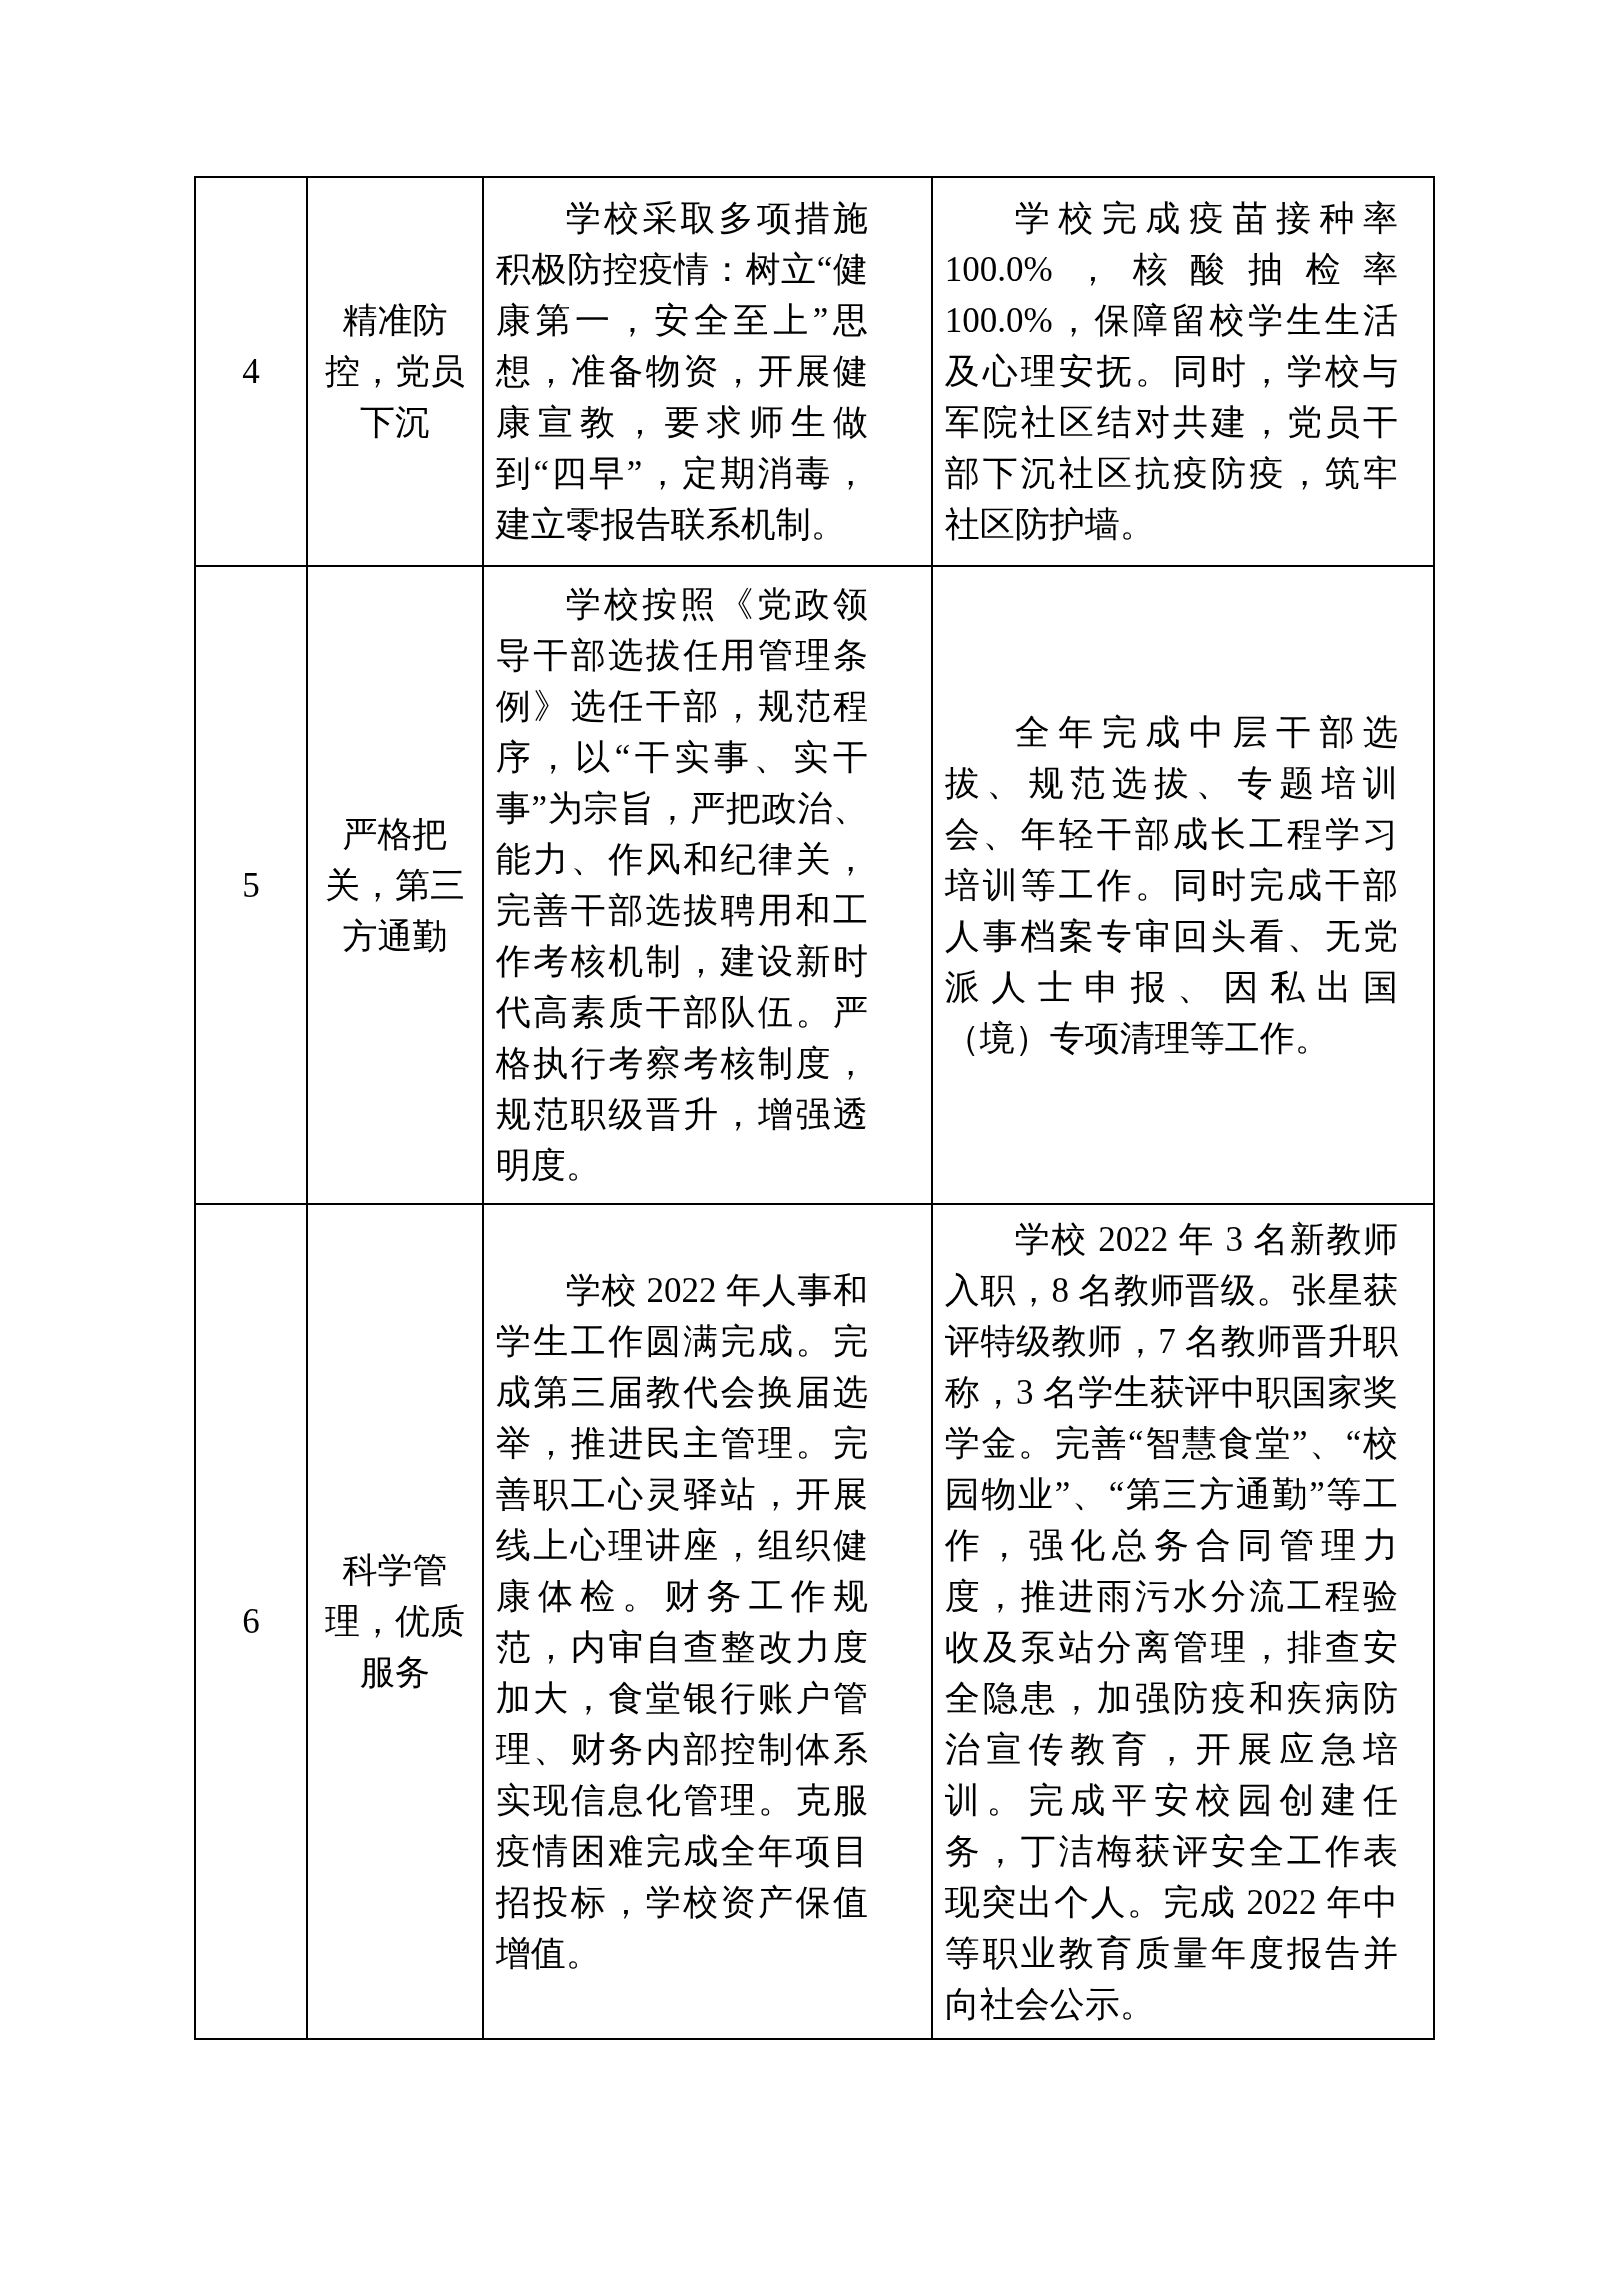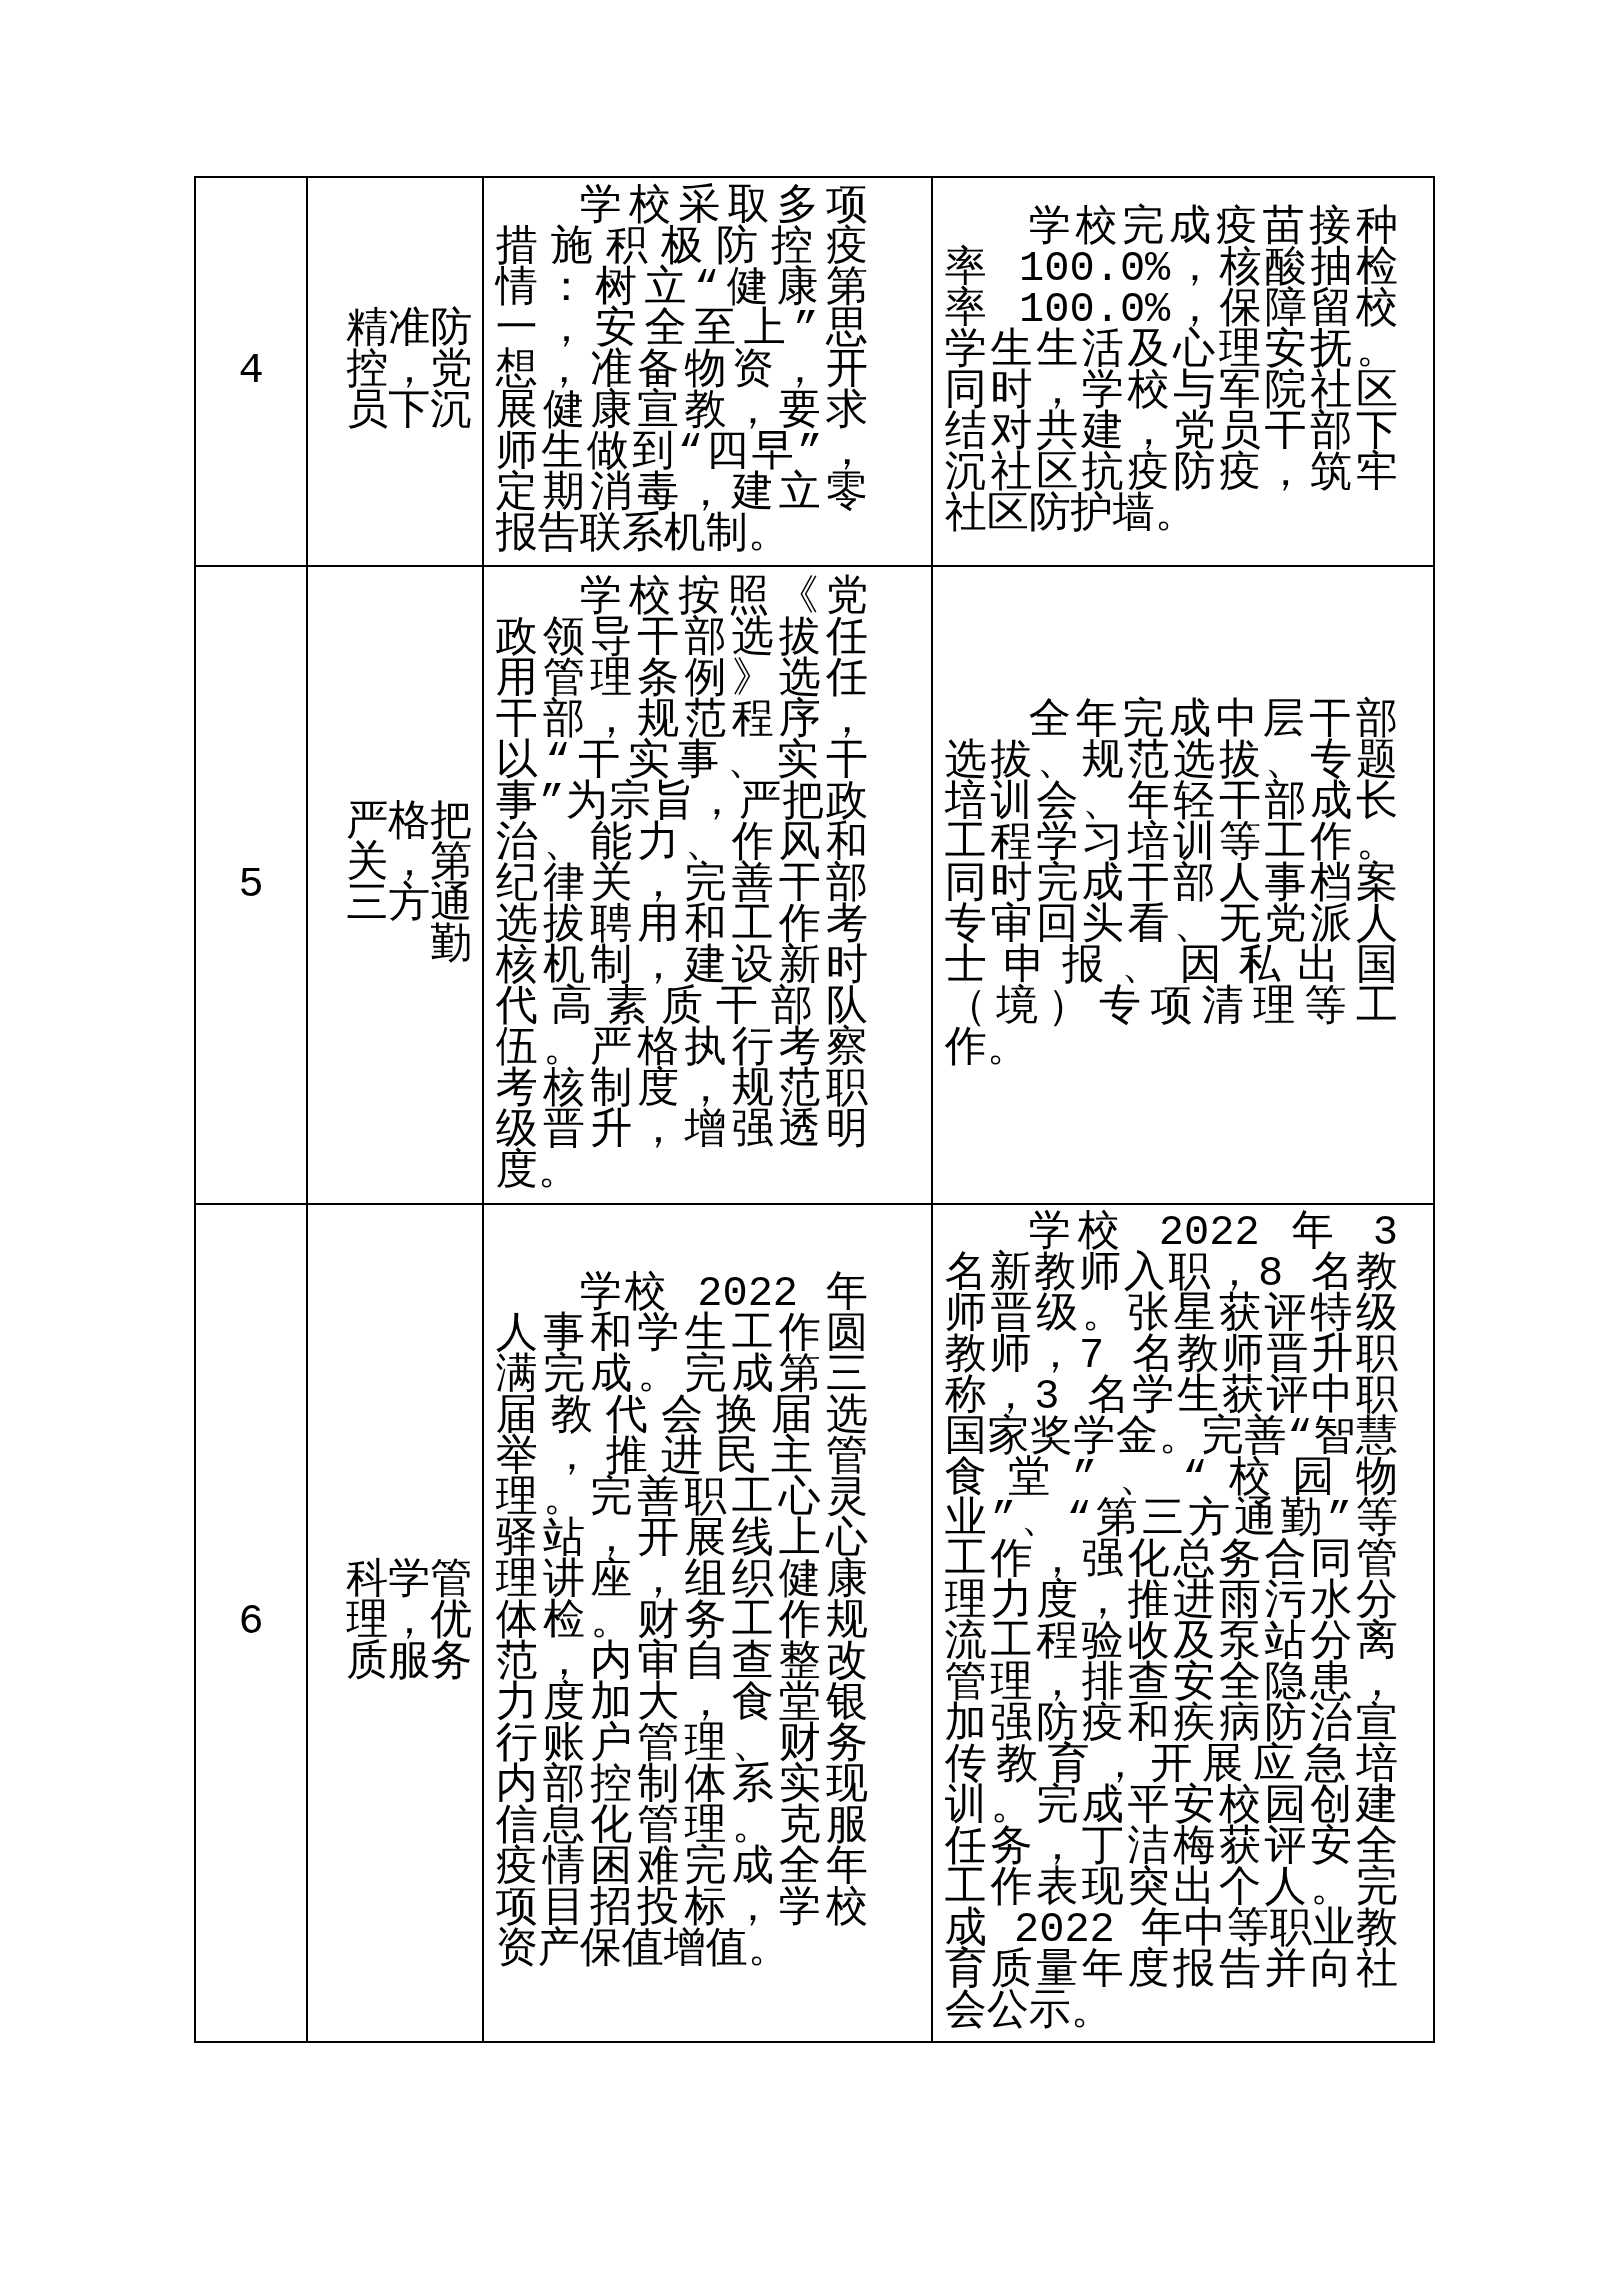--- a/index.html
+++ b/index.html
@@ -19,40 +19,39 @@
     top: 176px;
     width: 1239px;
     border-collapse: collapse;
     table-layout: fixed;
   }
   table.report td {
     border: 2px solid #000;
     border-top-width: 2.9px;
     border-bottom-width: 2.9px;
     vertical-align: middle;
-    font-size: 42px;
-    line-height: 41px;
-    font-family: Liberation Mono, monospace;
+    font-size: 35px;
+    line-height: 51px;
   }
   col.c-num   { width: 112px; }
   col.c-title { width: 176px; }
   col.c-meas  { width: 449px; }
   col.c-res   { width: 502px; }
 
   tr.row-4 { height: 389px; }
   tr.row-5 { height: 638px; }
   tr.row-6 { height: 835px; }
 
   td.cell-num {
     text-align: center;
     font-family: "Liberation Serif", "DejaVu Serif", serif;
   }
   td.cell-title {
     padding: 5.9px 9.8px;
-    text-align: right;
+    text-align: center;
     line-break: strict;
     word-break: normal;
   }
   td.cell-measures {
     padding: 7.8px 63px 7.8px 11.8px;
   }
   td.cell-results {
     padding: 7.8px 35px 7.8px 11.8px;
     margin-left: 45px;
   }

